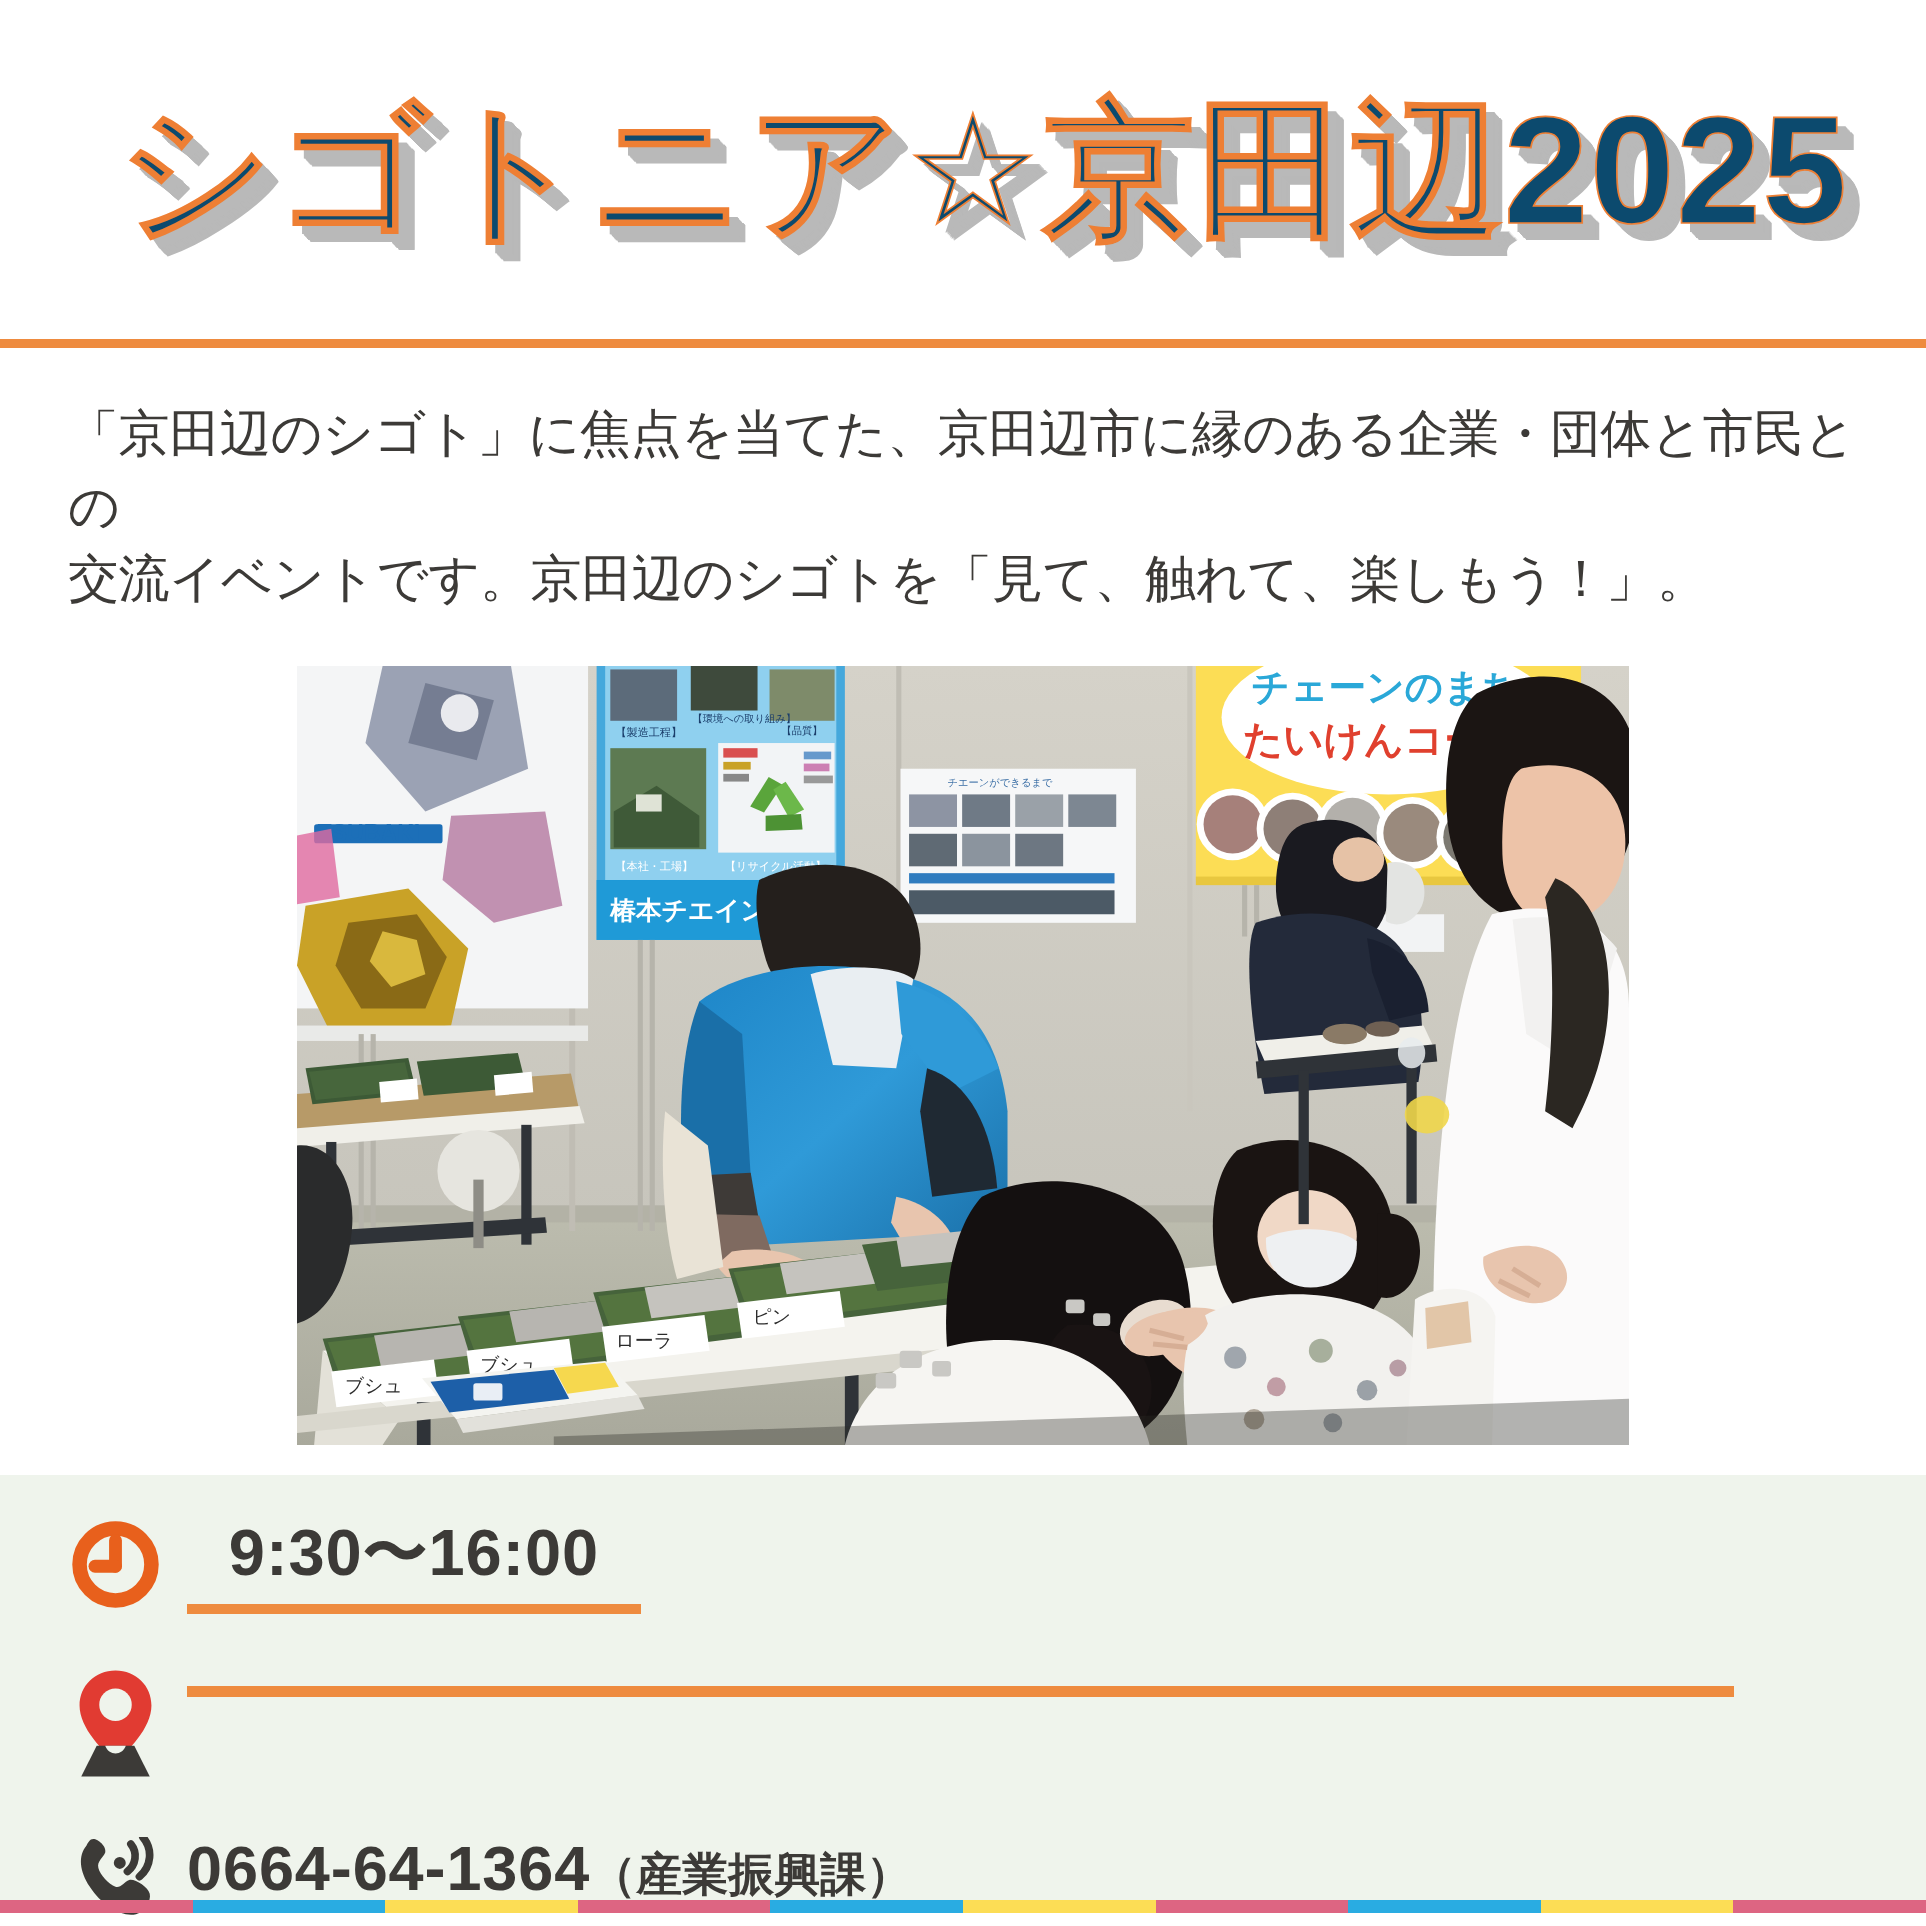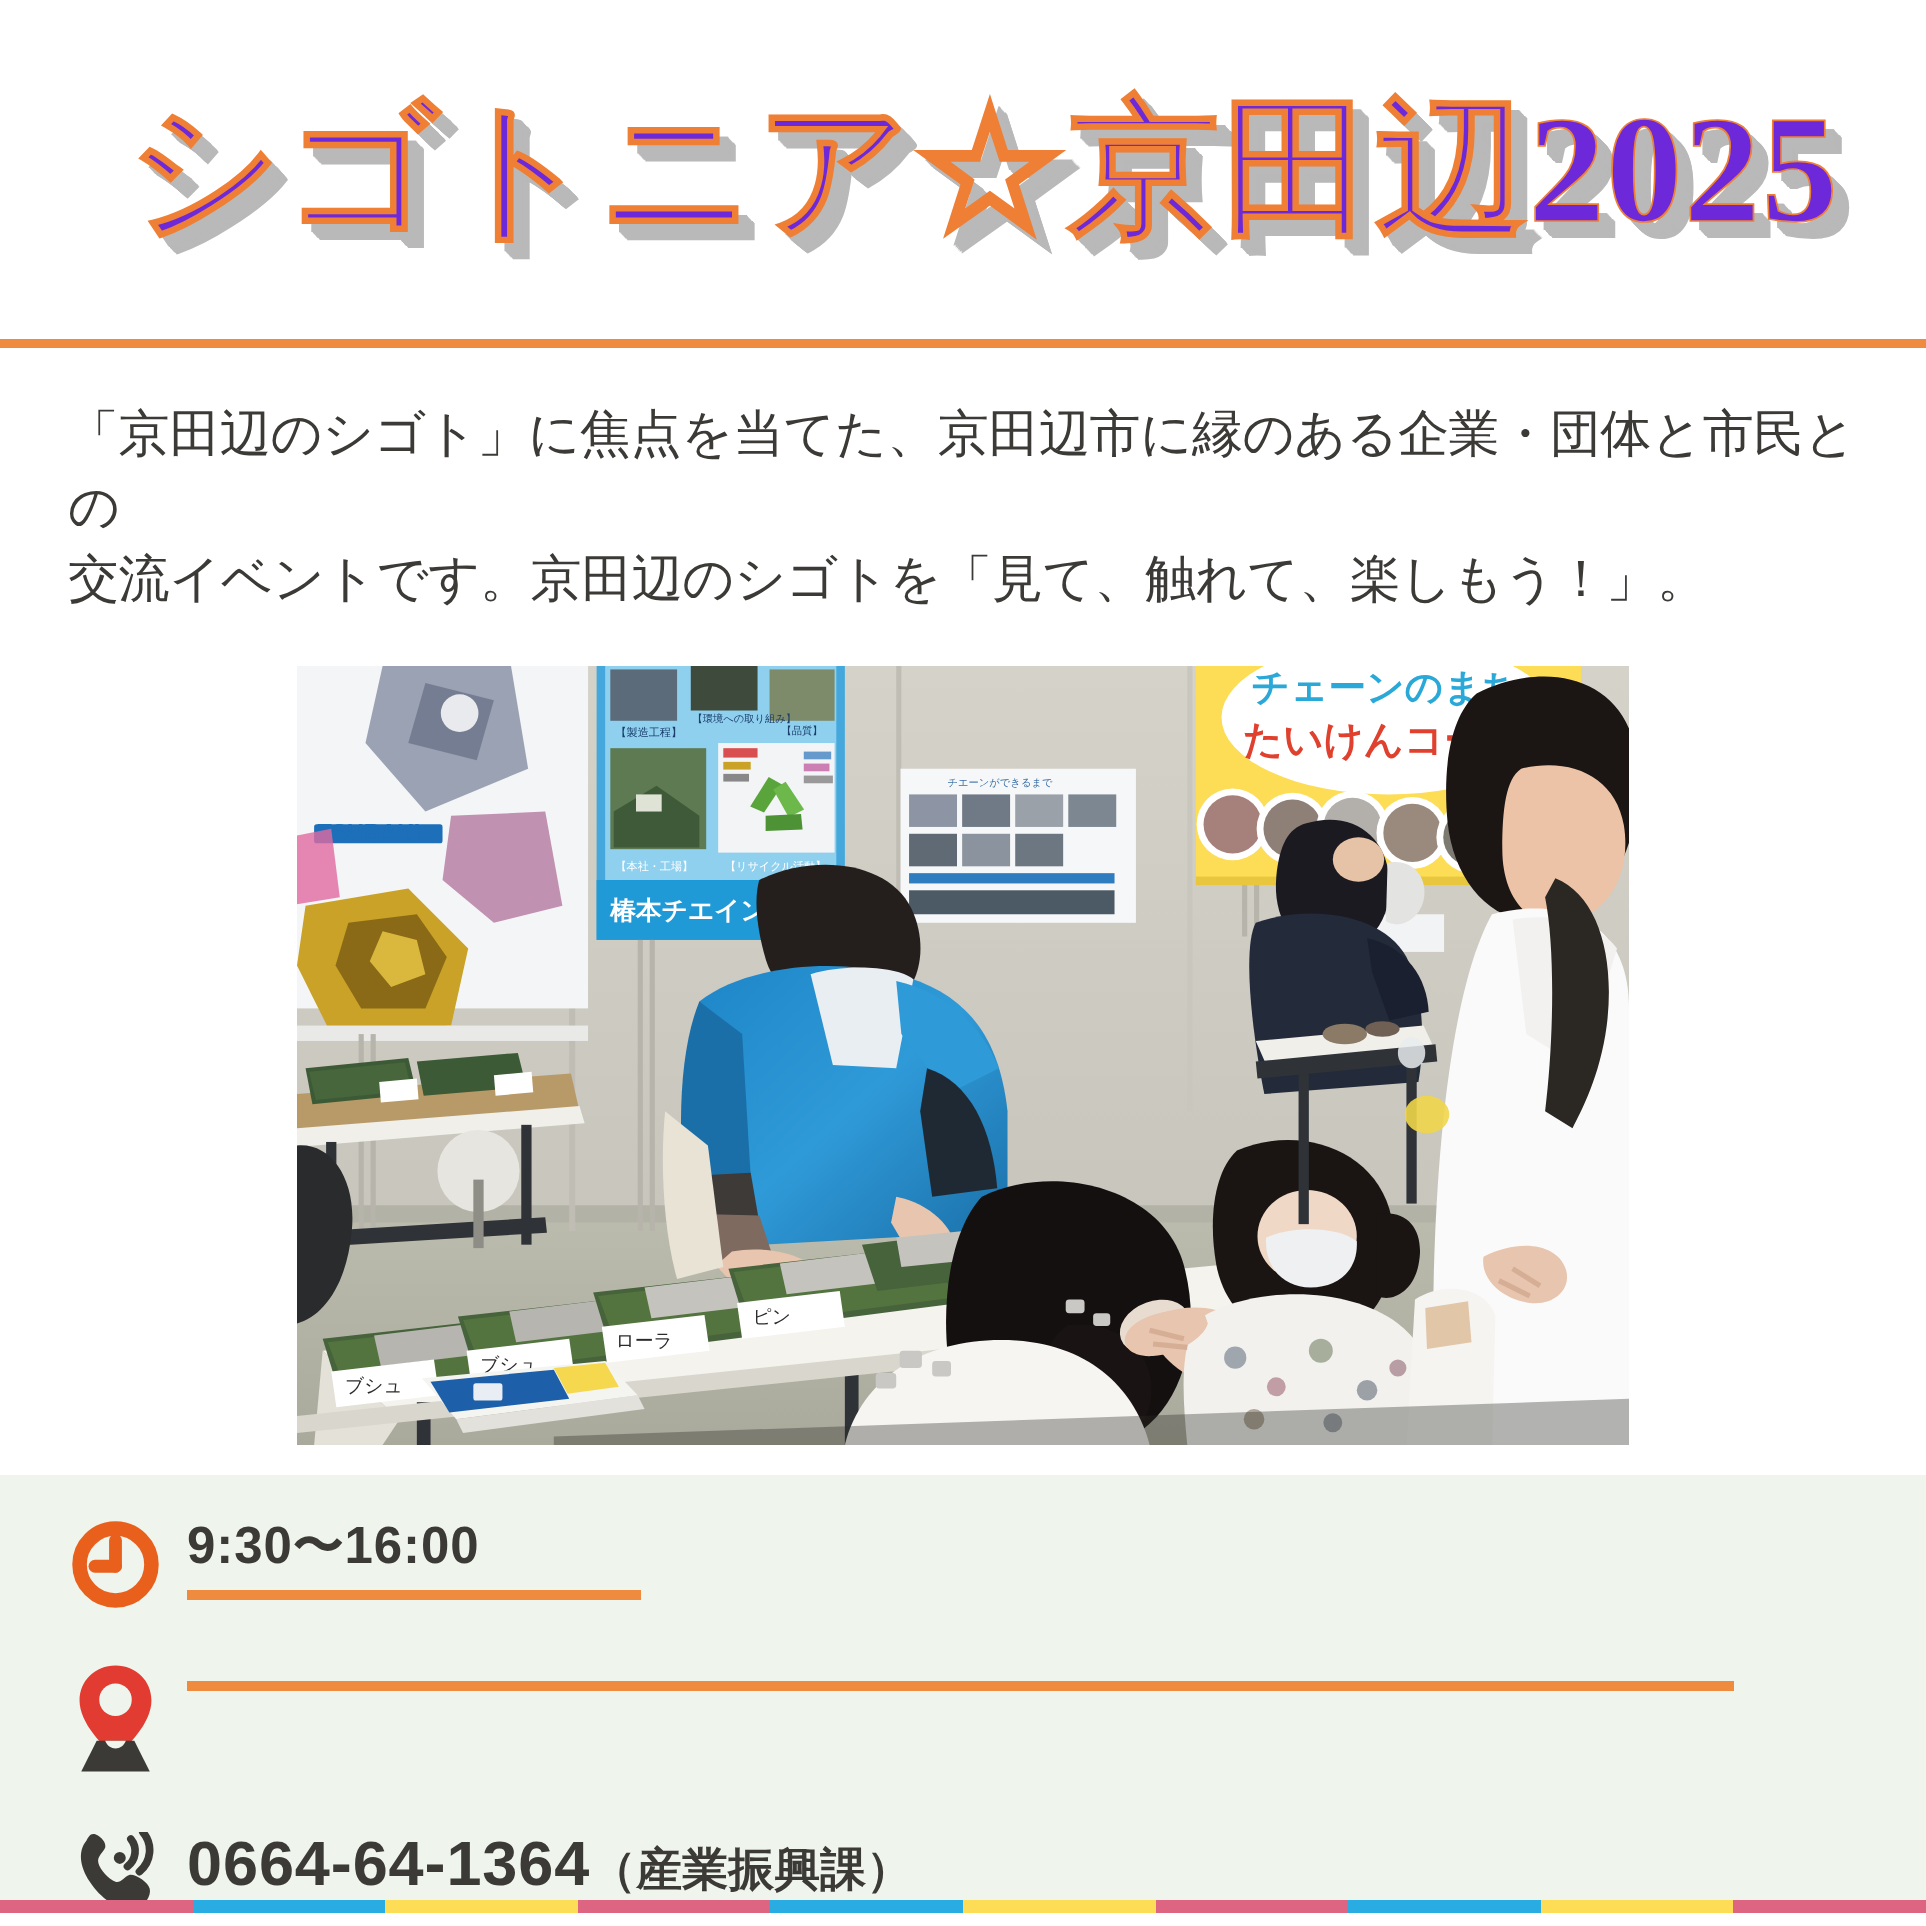--- a/index.html
+++ b/index.html
@@ -26,36 +26,35 @@
     position: relative;
   }
   .title-wrap {
     position: relative;
     transform: translateX(20.5px);
   }
   .poster-title {
     font-size: 152px;
     font-weight: bold;
     letter-spacing: 1.7px;
-    color: #6d28d9;
+    color: #0c4a6e;
     white-space: nowrap;
     line-height: 1;
     text-shadow:
       8.6px 8.6px 0 #b9b9b9,
       9.4px 9.4px 0 #b9b9b9,
       10.3px 10.3px 0 #b9b9b9,
       11px 11px 0 #b9b9b9,
       12px 12px 0 #b9b9b9,
       13px 13px 0 #b9b9b9,
       13.7px 13.7px 0 #b9b9b9,
       14.6px 14.6px 0 #b9b9b9,
       15.4px 15.4px 0 #b9b9b9,
       16.3px 16.3px 0 #b9b9b9,
       17px 17px 0 #b9b9b9;
-    font-family: Liberation Serif, serif;
     -webkit-text-stroke: 1.7px #ee7f34;
   }
 
   .orange-rule {
     width: 100%;
     height: 9.4px;
     background: #ee8b3f;
   }
 
   
@@ -113,21 +112,21 @@
   .info-row .text-block {
     padding-left: 24px;
     position: relative;
   }
   .info-text {
     color: #3c3a37;
     font-weight: bold;
     white-space: nowrap;
     line-height: 1;
   }
-  .time-text { font-size: 51px; letter-spacing: 0.9px; }
+  .time-text { font-size: 65px; letter-spacing: 0.9px; text-align: center; }
   .place-text { font-size: 63px; letter-spacing: 0px; }
   .tel-text { font-size: 63px; letter-spacing: 0.9px; }
   .tel-sub { font-size: 46px; font-weight: bold; letter-spacing: 0px; margin-top: 24px; }
 
   .underline {
     height: 10.3px;
     background: #ee8b3f;
     margin-top: 19px;
   }
   .underline-time { width: 454px; }

